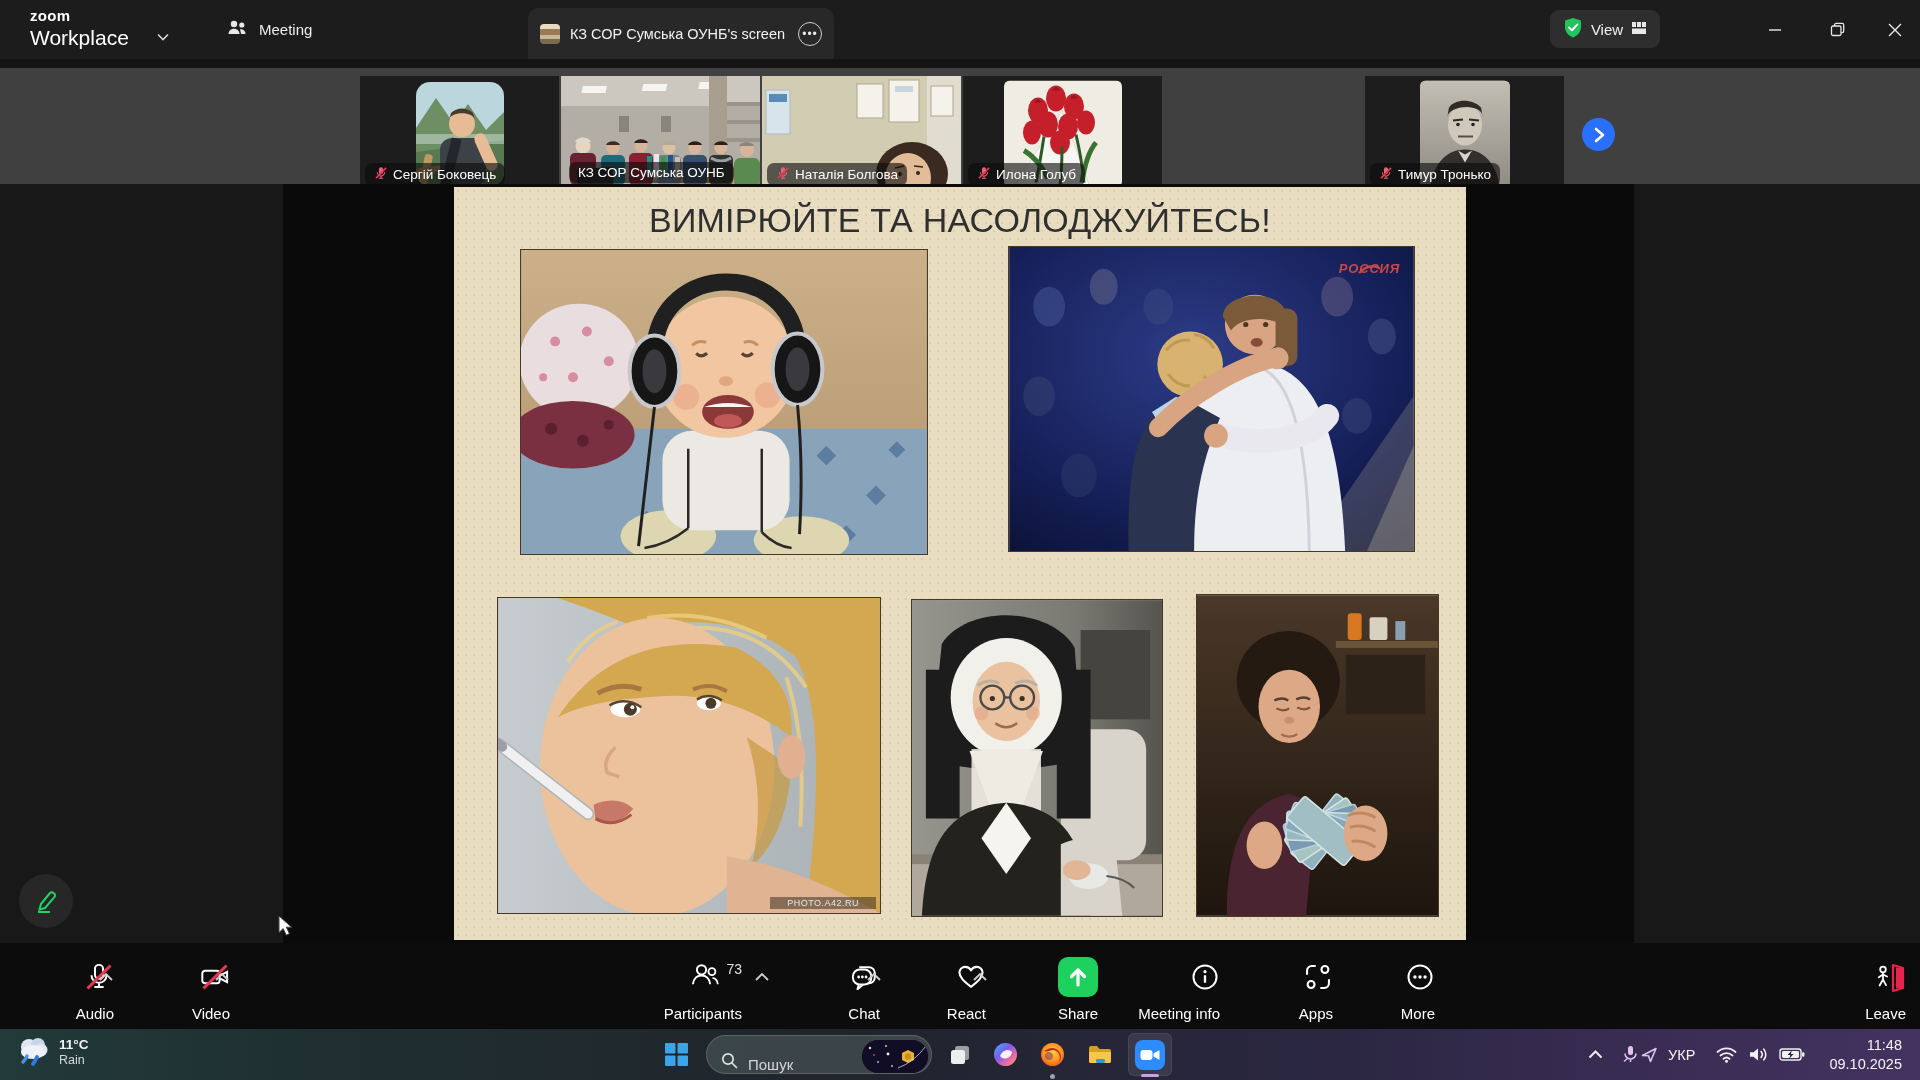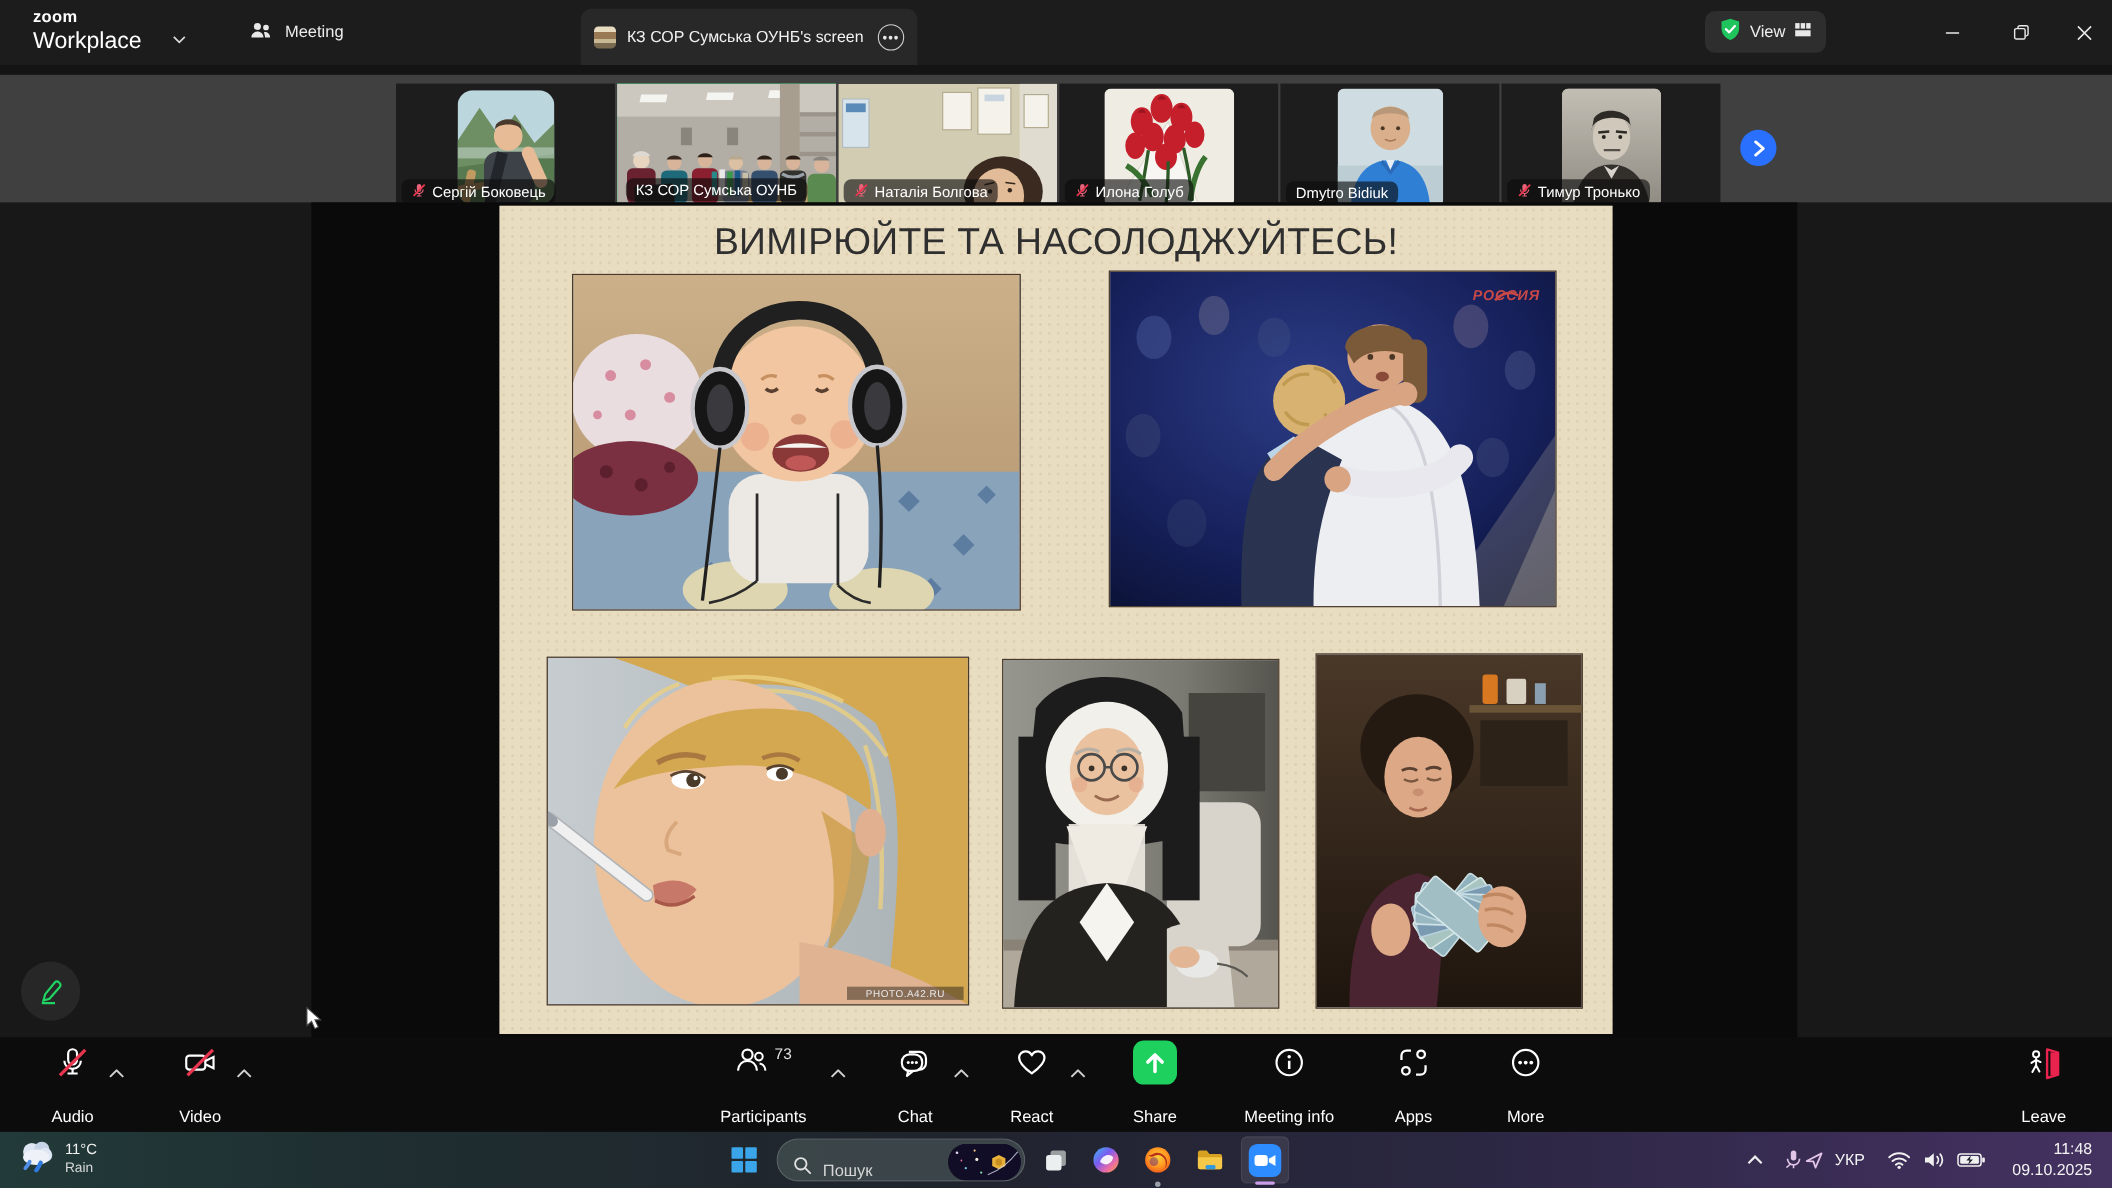--- a/index.html
+++ b/index.html
@@ -36,31 +36,31 @@
 .slide-title{position:absolute;top:14px;left:0;width:100%;text-align:center;font-size:34px;color:#2f2f2f;letter-spacing:.2px}
 .photo{position:absolute;border:1px solid #4a3826;overflow:hidden;background:#999}
 .photo svg{position:absolute;inset:0;width:100%;height:100%}
 .tv-logo{position:absolute;top:14px;right:14px;display:flex;align-items:center;gap:2px;font-size:13px;font-weight:700;font-style:italic;color:#c84848;letter-spacing:.8px}
 .wm{position:absolute;right:4px;bottom:4px;font-size:9px;color:#e8e8e8;background:rgba(45,35,25,.5);padding:1px 17px;letter-spacing:.5px}
 .annotate{position:absolute;left:19px;top:690px;width:54px;height:54px;border-radius:50%;background:#272727;display:flex;align-items:center;justify-content:center}
 .cursor{position:absolute;left:278px;top:915px;pointer-events:none}
 
 
 .ztb{position:absolute;top:943px;left:0;width:1920px;height:86px;background:#0c0c0c}
-.tbtn{position:absolute;top:3px;width:96px;display:flex;flex-direction:column;align-items:center;gap:21px;color:#fff}
+.tbtn{position:absolute;top:14px;width:96px;display:flex;flex-direction:column;align-items:flex-end;gap:8px;color:#fff}
 .tb-ic{height:40px;display:flex;align-items:center;justify-content:center;gap:6px}
 .tb-label{font-size:15px;white-space:nowrap}
 .caret{position:absolute;top:24px}
 .count{font-size:14px;color:#e2e2e2;align-self:flex-start;margin-top:4px}
 .share-ic{width:40px;height:40px;border-radius:10px;background:#1ed15e;display:flex;align-items:center;justify-content:center}
 
 
 .taskbar{position:absolute;top:1029px;left:0;width:1920px;height:51px;background:linear-gradient(90deg,#223a39 0%,#1f2e30 18%,#20242d 45%,#2b2742 70%,#3b2d56 88%,#443260 100%)}
 .weather{position:absolute;left:16px;top:5px;display:flex;align-items:center;gap:9px}
-.weather .wt{font-size:13.5px;font-weight:400;color:#f2f2f2;line-height:1.25}
+.weather .wt{font-size:13.5px;font-weight:700;color:#f2f2f2;line-height:1.25}
 .weather .wc{font-size:12.5px;font-weight:400;color:#d8d8d8}
 .tk-ic{position:absolute;top:0;width:44px;height:51px;display:flex;align-items:center;justify-content:center}
 .search-pill{position:absolute;left:706px;top:6px;width:226px;height:39px;border-radius:20px;background:rgba(130,150,145,.28);border:1px solid rgba(255,255,255,.16);display:flex;align-items:flex-end;gap:10px;padding:0 3px 0 14px}
 .search-pill .ph{font-size:15px;color:#d5d5d5;flex:1}
 .pill-img{flex:none;width:66px;height:33px;border-radius:17px;background:#0e0a1e;position:relative;overflow:hidden}
 .task-active{position:absolute;left:1128px;top:4px;width:44px;height:43px;border-radius:6px;background:rgba(255,255,255,.09);border:1px solid rgba(255,255,255,.07);display:flex;align-items:center;justify-content:center}
 .underline{position:absolute;left:1141px;top:45px;width:18px;height:3px;border-radius:2px;background:#c9a0e8}
 .fx-dot{position:absolute;left:1050px;top:45px;width:5px;height:5px;border-radius:50%;background:#9aa0a8}
 .tray-ic{position:absolute;top:0;height:51px;display:flex;align-items:center}
 .lang{font-size:14.5px;color:#f2f2f2}
@@ -268,39 +268,20 @@
       <div class="tile-label">
         <span><svg width="14" height="14" viewBox="0 0 16 16">
               <rect x="5.7" y="1.5" width="4.6" height="8" rx="2.3" fill="#e8637a"></rect>
               <path d="M3.8 7.2a4.2 4.2 0 0 0 8.4 0M8 11.4v2.3M5.6 13.9h4.8" stroke="#e8637a" stroke-width="1.2" fill="none"></path>
               <line x1="2.3" y1="13.8" x2="13.8" y2="2.2" stroke="#e8364f" stroke-width="1.9"></line>
             </svg></span>
         <span>Илона Голуб</span>
       </div>
     </div>
 
-    <div class="tile" style="left:1164px">
-      <div class="avatar-img" style="width:96px;height:107px">
-        <svg width="96" height="107" viewBox="0 0 96 107">
-            <rect width="96" height="107" fill="#cfdde2"></rect>
-            <rect y="70" width="96" height="37" fill="#bccdd4"></rect>
-            <ellipse cx="48" cy="36" rx="18" ry="20" fill="#d9af8c"></ellipse>
-            <path d="M30 30c2-10 34-10 36 0l-3-8c-8-7-22-7-30 0z" fill="#b89878"></path>
-            <circle cx="41" cy="36" r="1.8" fill="#4a3626"></circle>
-            <circle cx="55" cy="36" r="1.8" fill="#4a3626"></circle>
-            <path d="M43 46q5 3 10 0" stroke="#a87858" stroke-width="1.6" fill="none"></path>
-            <path d="M12 107c2-28 16-42 36-42s34 14 36 42z" fill="#2f7fd4"></path>
-            <path d="M40 66l8 10 8-10" fill="none" stroke="#2a6ab8" stroke-width="3"></path>
-            <polygon points="44,65 48,74 52,65" fill="#e8eef2"></polygon>
-          </svg>
-      </div>
-      <div class="tile-label">
-        <span>Dmytro Bidiuk</span>
-      </div>
-    </div>
 
     <div class="tile" style="left:1365px">
       <div class="avatar-img" style="width:90px;height:107px">
         <svg width="90" height="107" viewBox="0 0 90 107">
             <rect width="90" height="107" fill="#b4b0a8"></rect>
             <rect width="90" height="107" fill="url(#g6)"></rect>
             <defs>
               <linearGradient id="g6" x1="0" y1="0" x2="0" y2="1">
                 <stop offset="0" stop-color="#c2beb4"></stop>
                 <stop offset="1" stop-color="#8f8b82"></stop>

